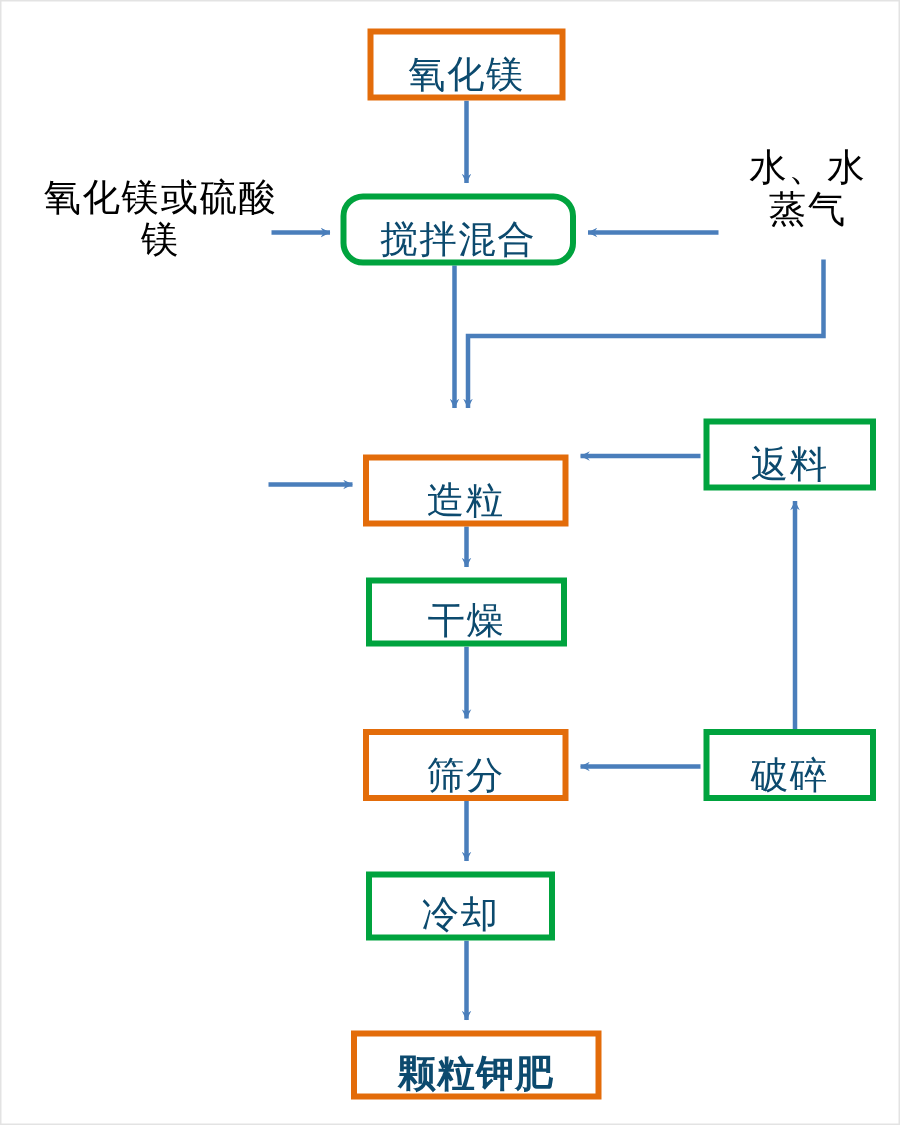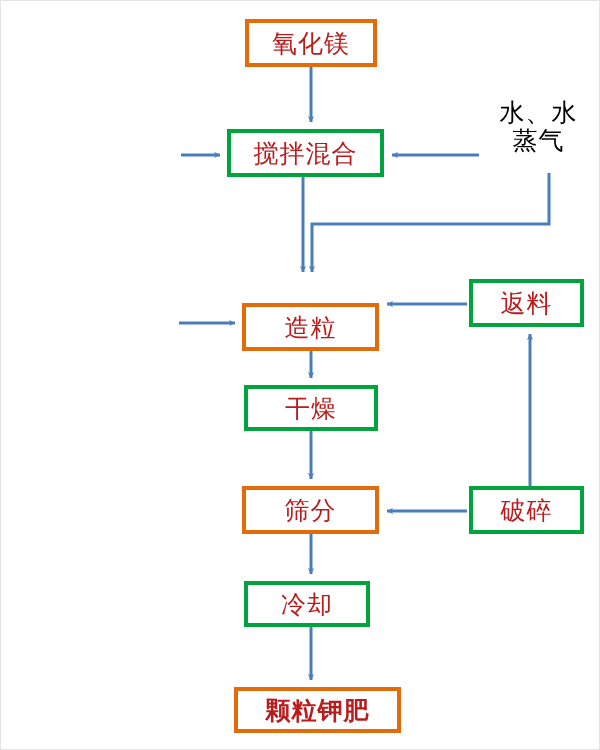--- a/index.html
+++ b/index.html
@@ -22,26 +22,26 @@
     left: 0;
     top: 0;
     width: 600px;
     height: 750px;
   }
   .node {
     position: absolute;
     box-sizing: border-box;
     background: #ffffff;
     display: flex;
-    align-items: center;
+    align-items: flex-end;
     justify-content: center;
     font-family: "Liberation Serif", "DejaVu Serif", serif;
     font-size: 25px;
     line-height: 1;
-    color: #b91c1c;
+    color: #0c4a6e;
     letter-spacing: 1px;
     white-space: nowrap;
     z-index: 3;
   }
   .node.orange { border: 4px solid #E36C0A; }
   .node.green  { border: 4px solid #00A33E; }
 
   .caption {
     position: absolute;
     font-family: "Liberation Serif", "DejaVu Serif", serif;
@@ -102,21 +102,21 @@
       <line x1="310" y1="533" x2="310" y2="573" marker-end="url(#ah-down)"></line>
 
       <line x1="310" y1="626" x2="310" y2="679" marker-end="url(#ah-down)"></line>
     </g>
   </svg>
 
   <div class="node orange" style="left:244px;top:18px;width:132px;height:48px;">
     <span>氧化镁</span>
   </div>
 
-  <div class="node green" style="left:226px;top:128px;width:157px;height:48px;">
+  <div class="node green" style="left:226px;top:128px;width:157px;height:48px;border-radius:15px;">
     <span>搅拌混合</span>
   </div>
 
   <div class="node orange" style="left:241px;top:278px;width:137px;height:48px;margin-top:24px;">
     <span>造粒</span>
   </div>
 
   <div class="node green" style="left:468px;top:278px;width:115px;height:48px;">
     <span>返料</span>
   </div>
@@ -134,18 +134,20 @@
   </div>
 
   <div class="node green" style="left:243px;top:580px;width:126px;height:46px;">
     <span>冷却</span>
   </div>
 
   <div class="node orange" style="left:233px;top:686px;width:167px;height:46px;font-weight:bold;">
     <span>颗粒钾肥</span>
   </div>
 
+  <div class="caption" style="left:6px;top:118px;width:200px;">氧化镁或硫酸
+镁</div>
 
   <div class="caption" style="left:480px;top:98px;width:115px;">水、水
 蒸气</div>
 
 
 </div>
 
 </body></html>

